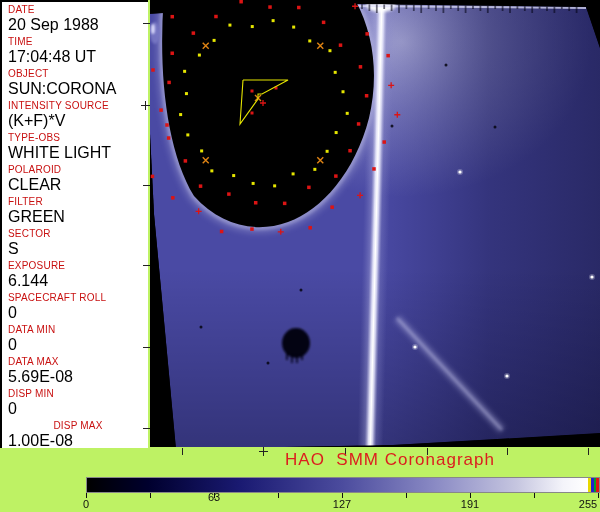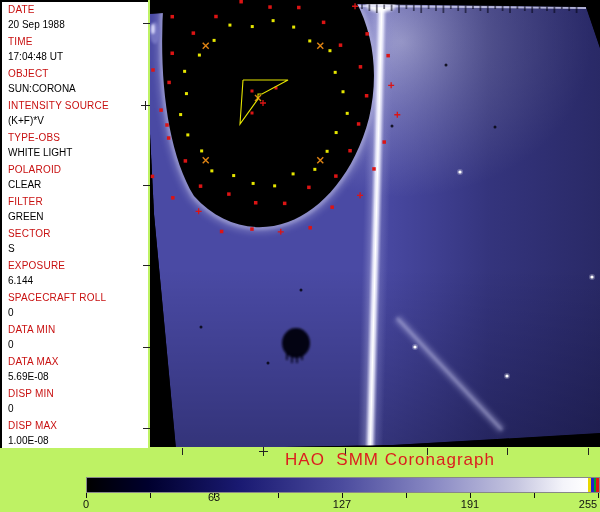--- a/index.html
+++ b/index.html
@@ -4,21 +4,21 @@
 <style>
   html,body{margin:0;padding:0;background:#fff;}
   .window{position:relative;width:600px;height:512px;background:#bef264;overflow:hidden;
           font-family:"Liberation Sans",sans-serif;}
   
   .sidebar{position:absolute;left:0;top:0;width:148px;height:448px;background:#ffffff;
            border-top:2px solid #000;border-left:2px solid #000;box-sizing:border-box;
            padding:2px 0 0 6px;}
   .field{height:32px;overflow:hidden;}
   .flabel{font-size:10px;line-height:12px;letter-spacing:0.2px;font-weight:400;}
-  .fvalue{font-size:10px;line-height:16px;color:#000;margin-top:1px;white-space:nowrap;}
+  .fvalue{font-size:16px;line-height:16px;color:#000;margin-top:1px;white-space:nowrap;}
   
   .viewer{position:absolute;left:150px;top:0;width:450px;height:447px;background:#000;}
   .viewer svg{display:block;}
   
   .tick{position:absolute;background:#222;}
   
   .title{position:absolute;left:165px;top:450px;width:450px;text-align:center;
          font-size:17px;letter-spacing:1px;white-space:pre;}
   .colorbar{position:absolute;border:1px solid #888;box-sizing:content-box;}
   .cbtick{position:absolute;width:1px;height:5px;background:#111;}
@@ -76,21 +76,21 @@
       </div>
       <div class="field">
         <div class="flabel" style="color: rgb(200, 16, 16);">DATA MAX</div>
         <div class="fvalue" style="color: rgb(0, 0, 0);">5.69E-08</div>
       </div>
       <div class="field">
         <div class="flabel" style="color: rgb(200, 16, 16);">DISP MIN</div>
         <div class="fvalue" style="color: rgb(0, 0, 0);">0</div>
       </div>
       <div class="field">
-        <div class="flabel" style="color: rgb(200, 16, 16);">DISP MAX</div>
+        <div class="flabel" style="color: rgb(200, 16, 16); text-align: center;">DISP MAX</div>
         <div class="fvalue" style="color: rgb(0, 0, 0);">1.00E-08</div>
       </div>
     </div>
 
   <div class="viewer">
     <svg id="scene" width="450" height="447" viewBox="0 0 450 447">
       <defs>
         <linearGradient id="pylG" x1="0" y1="0" x2="1" y2="0">
           <stop offset="0" stop-color="#8888c8" stop-opacity="0"></stop>
           <stop offset="0.28" stop-color="#b0b0e0" stop-opacity="0.35"></stop>

